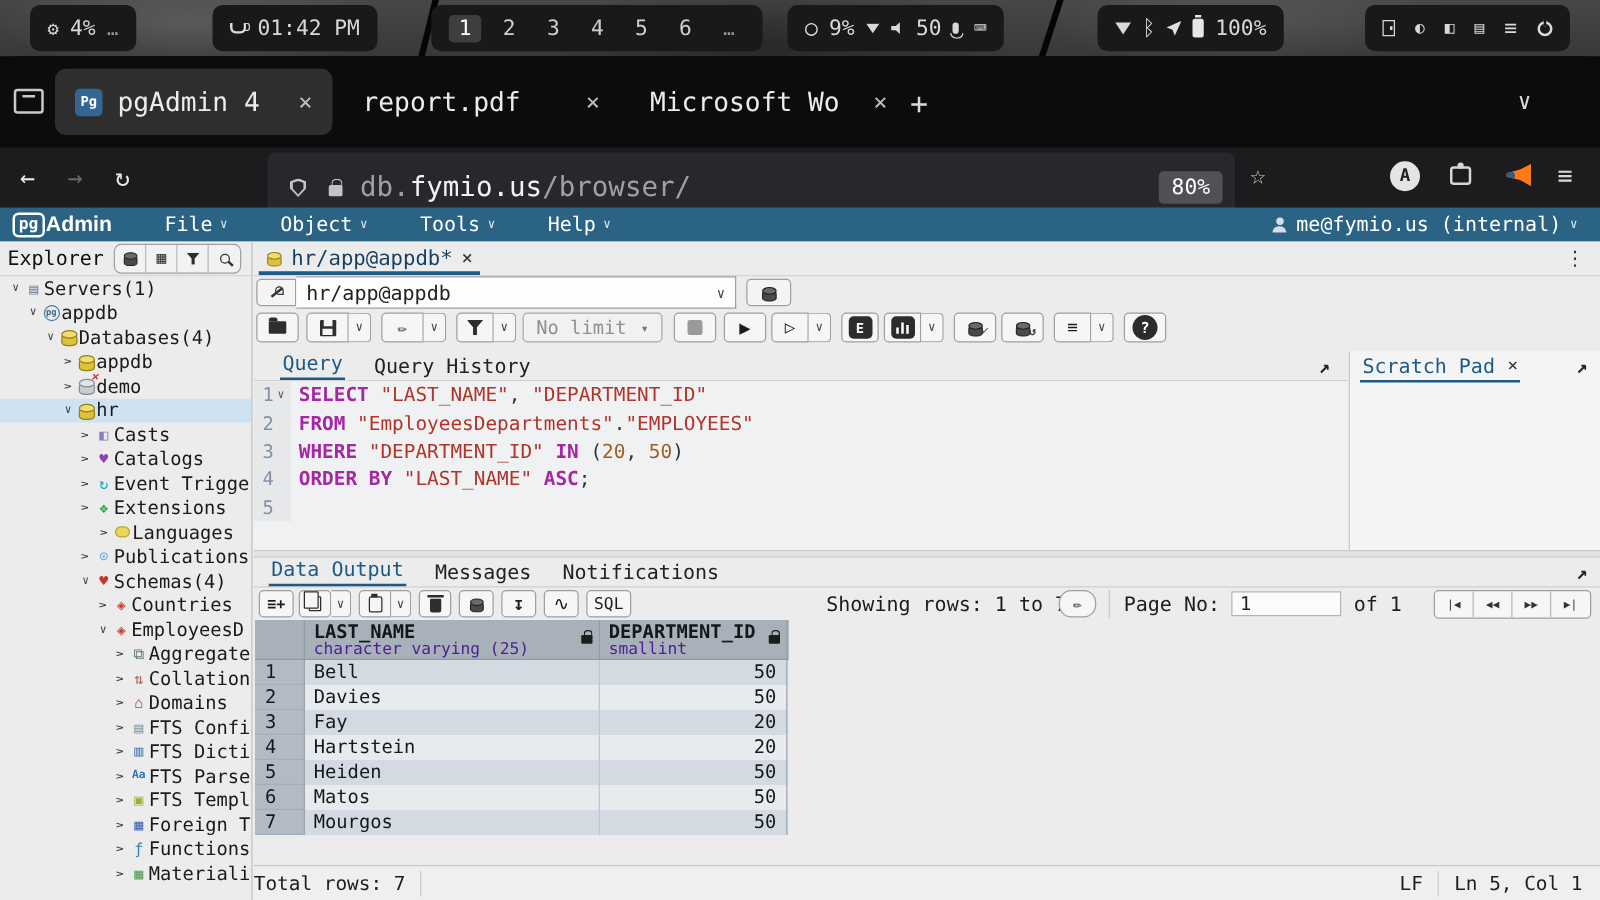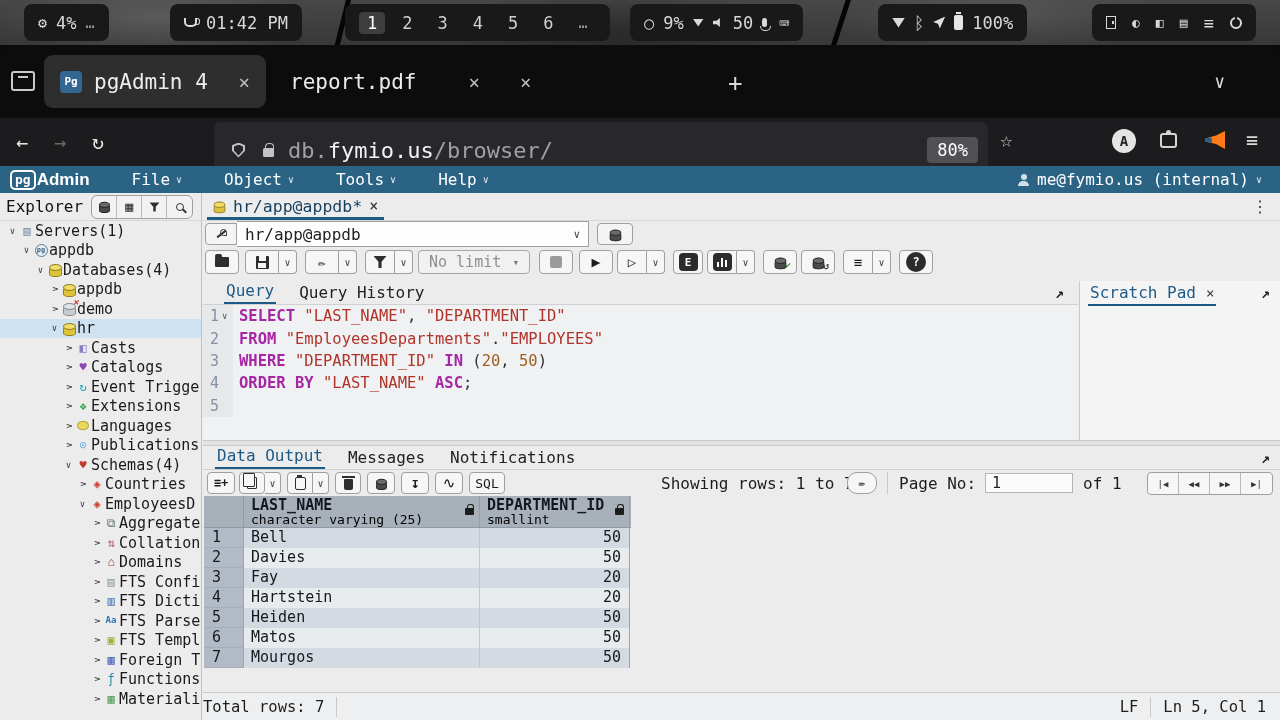--- a/index.html
+++ b/index.html
@@ -193,21 +193,21 @@
   .pgbtn{width:31px;height:21px;display:flex;align-items:center;justify-content:center;font-size:9px;color:#333;border-right:1px solid #b9b9b9}
   .pgbtn:last-child{border-right:none}
   .vsep{position:absolute;top:2px;width:1px;height:22px;background:#c9c9c9}
 
   
   .grid{position:absolute;left:1px;top:303px;width:427px}
   .ghead{display:flex;height:32px;background:#a8b1ba;border-bottom:1px solid #8f99a4}
   .gh0{width:40px;flex:0 0 40px;border-right:1px solid #939da8}
   .ghc{position:relative;padding:2px 0 0 7px;border-right:1px solid #939da8}
   .ghc .n{font-size:15px;font-weight:bold;color:#14181d;line-height:15px}
-  .ghc .t{font-size:13px;color:#000000;line-height:13px}
+  .ghc .t{font-size:13px;color:#4c1d95;line-height:13px}
   .lockic{position:absolute;right:5px;top:12px;width:9px;height:7px;background:#1c1c1c;border-radius:1px}
   .lockic::before{content:"";position:absolute;left:1.5px;top:-4px;width:5px;height:5px;border:1.6px solid #1c1c1c;border-bottom:none;border-radius:3px 3px 0 0}
   .grow{display:flex;height:20px;font-size:15px;color:#15181c}
   .grow .rn{width:40px;flex:0 0 40px;background:#b2bbc5;border-right:1px solid #99a3ae;border-bottom:1px solid #a5aeb8;padding-left:8px}
   .grow .c1{width:236px;flex:0 0 236px;padding-left:7px;border-right:1px solid #bfc6cd}
   .grow .c2{width:150px;flex:0 0 150px;text-align:right;padding-right:8px;border-right:1px solid #99a3ae}
   .grow.odd .c1,.grow.odd .c2{background:#d4dae1}
   .grow.even .c1,.grow.even .c2{background:#e8ebee}
 
   
@@ -274,20 +274,21 @@
           <div class="btab active">
             <span class="favicon">Pg</span>
             <span class="btitle">pgAdmin 4</span>
             <span class="bclose">×</span>
           </div>
           <div class="btab">
             <span class="btitle">report.pdf</span>
             <span class="bclose">×</span>
           </div>
           <div class="btab">
+            <span class="btitle">Microsoft Wo</span>
             <span class="bclose">×</span>
           </div>
         </div>
       <span class="newtab">+</span>
       <span class="tablist-chev">∨</span>
     </div>
 
     <div class="urlbar">
       <span class="navbtn" style="left:16px">←</span>
       <span class="navbtn" style="left:54px;color:#6a6a6a">→</span>
@@ -425,21 +426,21 @@
               </span>
               <span>Event Trigge</span>
             </div>
             <div class="titem" style="padding-left: 62px;">
               <span class="tchev rot">∨</span>
               <span class="ticon">
                 <span class="ticon" style="color: rgb(40, 167, 69);">❖</span>
               </span>
               <span>Extensions</span>
             </div>
-            <div class="titem" style="padding-left: 62px;">
+            <div class="titem" style="padding-left: 62px; justify-content: center;">
               <span class="tchev rot">∨</span>
               <span class="ticon">
                 <span class="bub"></span>
               </span>
               <span>Languages</span>
             </div>
             <div class="titem" style="padding-left: 62px;">
               <span class="tchev rot">∨</span>
               <span class="ticon">
                 <span class="ticon" style="color: rgb(93, 173, 226);">⊙</span>

